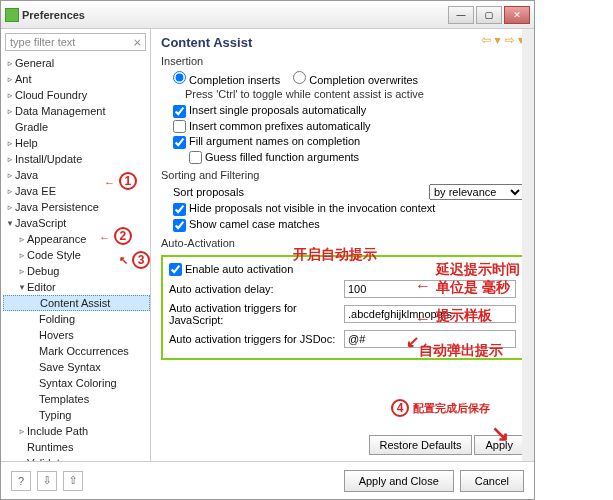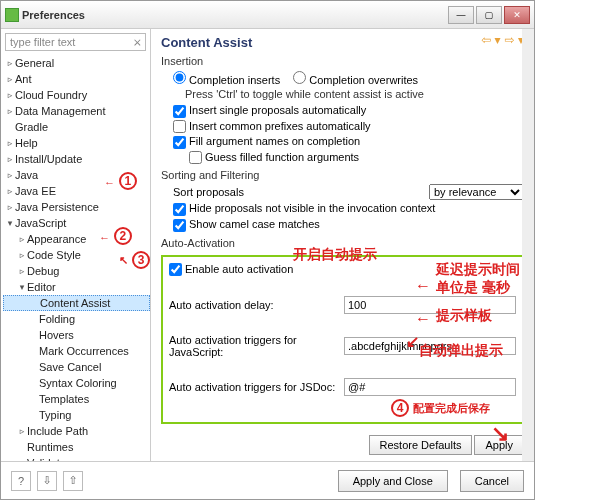--- a/index.html
+++ b/index.html
@@ -25,29 +25,29 @@
   .navbtns span { font-size: 12px; color: #e8a23a; }
   .section-title { margin-top: 5px; color: #333; }
   .radio-row { margin: 4px 0 0 12px; }
   .radio-row label { margin-right: 10px; }
   .hint { margin: 2px 0 4px 24px; color: #333; }
   .chk { margin: 2px 0 2px 12px; display: block; }
   .chk input { vertical-align: middle; margin-right: 3px; }
   .sort-row { display: flex; align-items: center; margin: 3px 0 0 12px; }
   .sort-row select { width: 95px; margin-left: auto; font-size: 11px; }
   .aa-box { border: 2px solid #84cc16; padding: 4px 6px 6px 6px; margin-top: 6px; }
-  .aa-box .row { display: flex; align-items: center; margin: 20px 0; }
+  .aa-box .row { display: flex; align-items: center; margin: 4px 0; }
   .aa-box .row .lbl { flex: 0 0 175px; }
   .aa-box .row input[type=text] { flex: 1; border: 1px solid #aaa; padding: 1px 3px; height: 18px; }
   .footer-btns { position: absolute; right: 10px; bottom: 6px; display: flex; gap: 2px; }
   .footer-btns button { padding: 3px 10px; border: 1px solid #999; background: linear-gradient(#fff,#e8e8e8); }
   .bottom { height: 38px; border-top: 1px solid #ccc; display: flex; align-items: center; padding: 0 10px; }
   .bottom .help { display: flex; gap: 6px; }
   .bottom .help span { width: 20px; height: 20px; border: 1px solid #bbb; display: flex; align-items: center; justify-content: center; color: #666; }
-  .bottom .actions { margin-left: auto; display: flex; gap: 12px; }
+  .bottom .actions { margin-left: auto; display: flex; gap: 6px; }
   .bottom .actions button { padding: 4px 14px; border: 1px solid #999; background: linear-gradient(#fff,#e8e8e8); }
   
   .ann { position: absolute; color: #d22; font-weight: bold; z-index: 10; pointer-events: none; font-size: 14px; }
   .circ { display: inline-block; border: 2px solid #d22; border-radius: 50%; width: 18px; height: 18px; line-height: 15px; text-align: center; font-size: 12px; }
   .arrow { color: #d22; }
   .scroll-track { position: absolute; right: 0; top: 28px; bottom: 38px; width: 12px; background: #eee; }
 </style>
 </head>
 <body>
 
@@ -138,21 +138,21 @@
           <div class="node d3">
             <span class="exp"></span>
             <span>Hovers</span>
           </div>
           <div class="node d3">
             <span class="exp"></span>
             <span>Mark Occurrences</span>
           </div>
           <div class="node d3">
             <span class="exp"></span>
-            <span>Save Cancel</span>
+            <span>Save Syntax</span>
           </div>
           <div class="node d3">
             <span class="exp"></span>
             <span>Syntax Coloring</span>
           </div>
           <div class="node d3">
             <span class="exp"></span>
             <span>Templates</span>
           </div>
           <div class="node d3">

